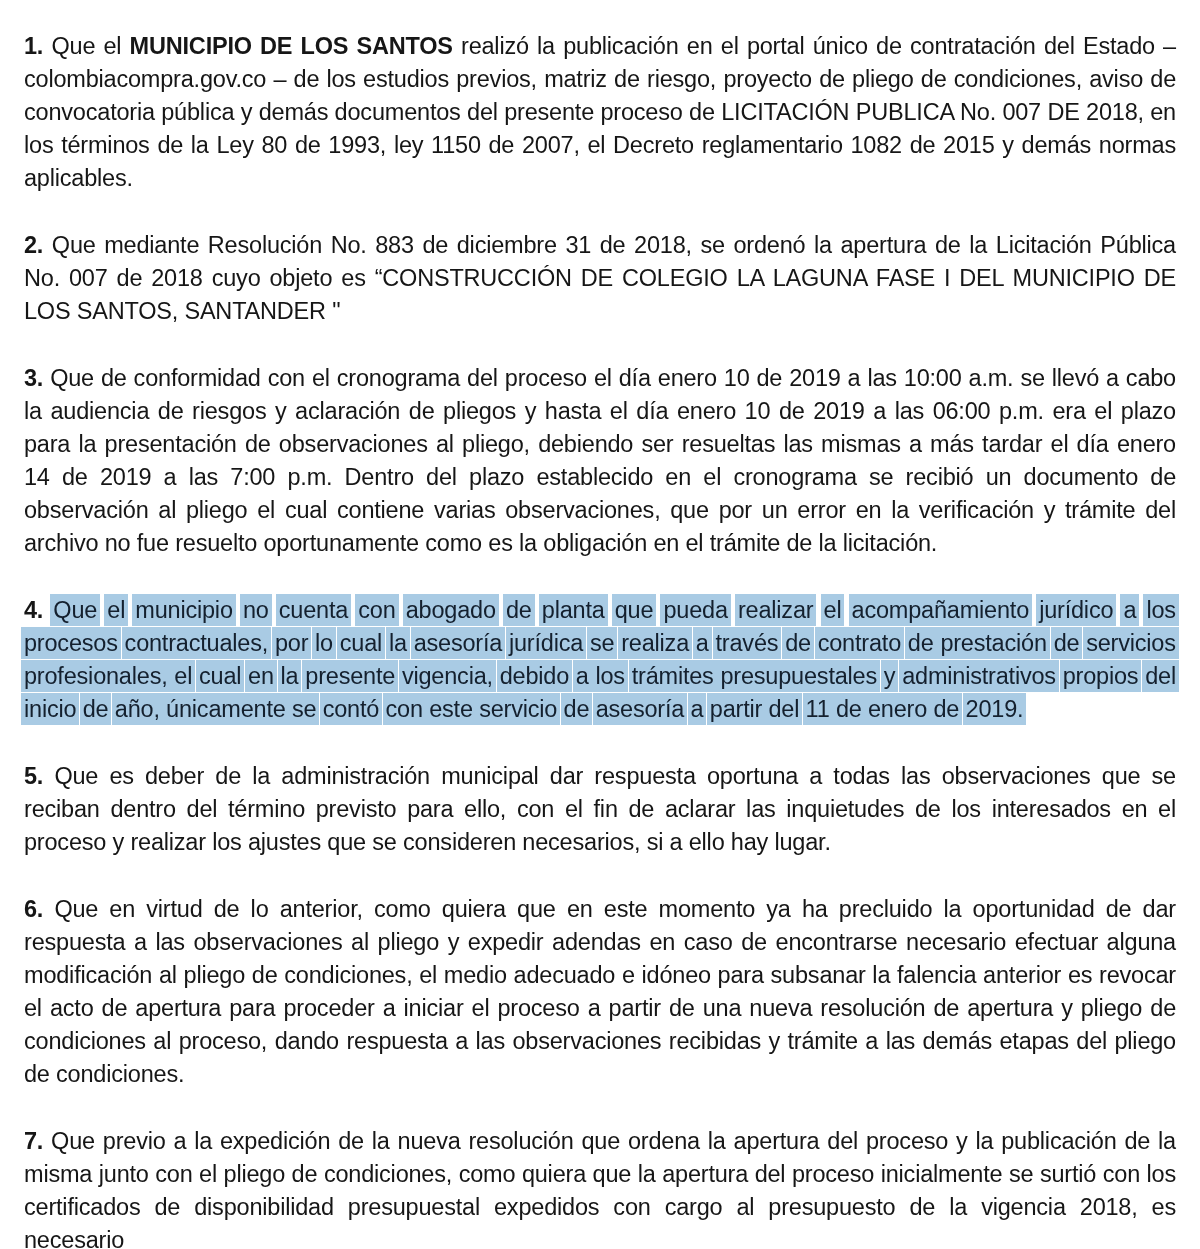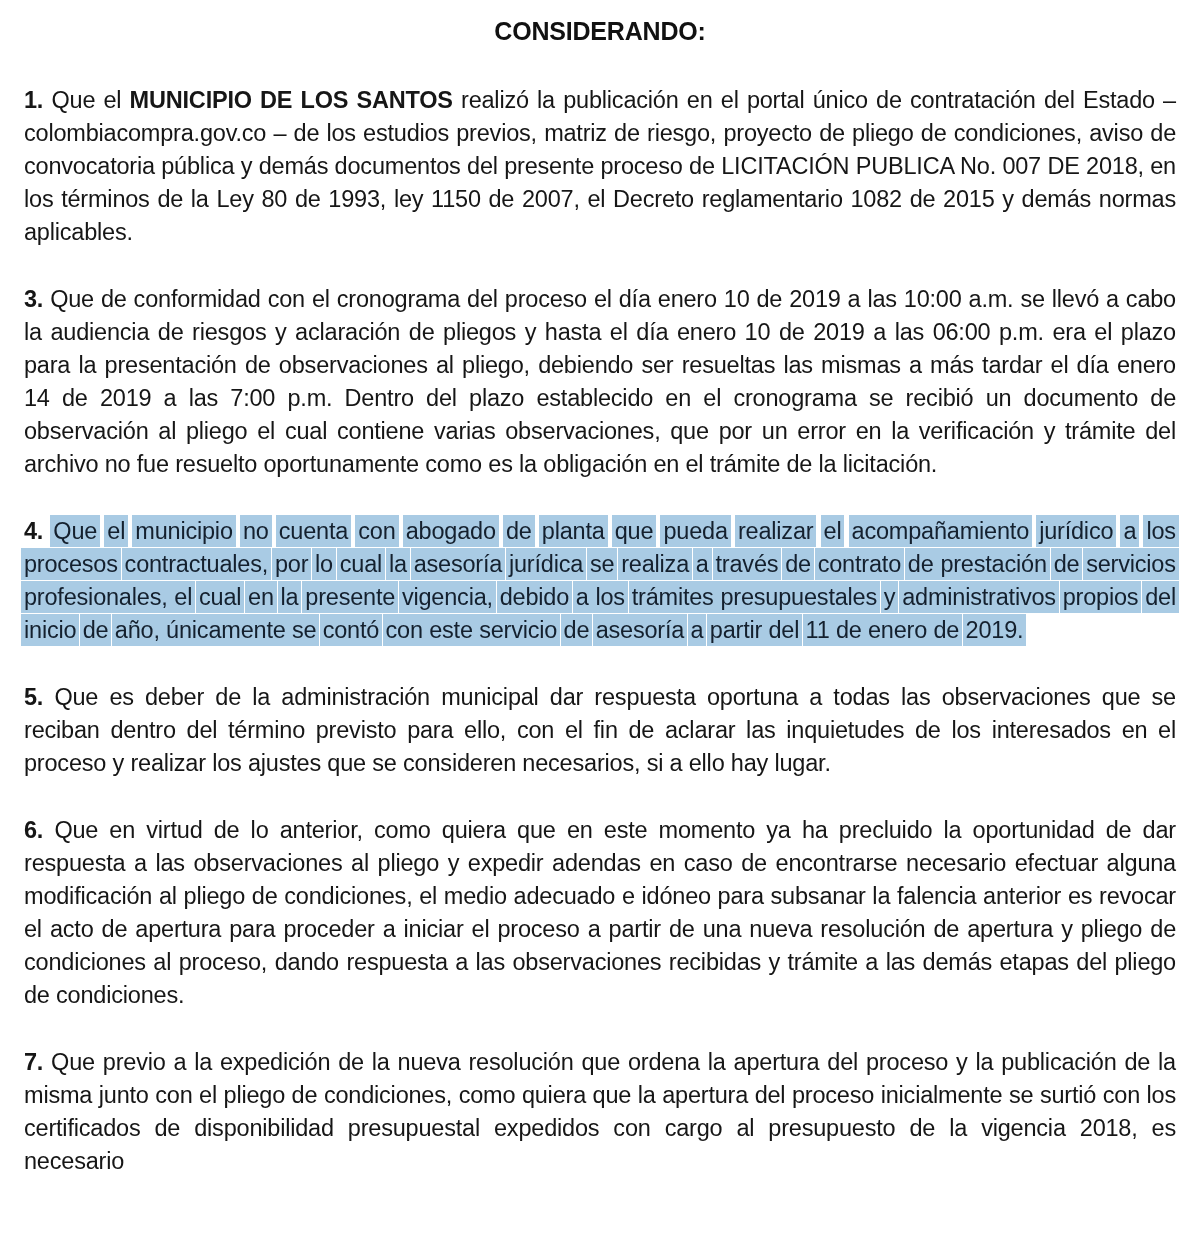--- a/index.html
+++ b/index.html
@@ -47,24 +47,24 @@
     padding: 3px 3px;
     margin: 0 -3px;
     color: #14202e;
   }
 </style>
 </head>
 <body>
 
 <main class="page">
 
-  <h1 class="title">CONSIDERANDO:</h1>
 
   <p class="para"><b class="num">1.</b> <span>Que el </span><b class="bold-phrase">MUNICIPIO DE LOS SANTOS</b><span> realizó la publicación en el portal único de contratación del Estado – colombiacompra.gov.co – de los estudios previos, matriz de riesgo, proyecto de pliego de condiciones, aviso de convocatoria pública y demás documentos  del presente proceso de LICITACIÓN PUBLICA No. 007 DE 2018, en los términos de la Ley 80 de 1993, ley 1150 de 2007, el Decreto reglamentario 1082 de 2015 y demás normas aplicables.</span></p>
 
+  <p class="para"><b class="num">2.</b> <span>Que mediante Resolución No. 883 de diciembre 31 de 2018, se ordenó la apertura de la Licitación Pública No. 007 de 2018 cuyo objeto es “CONSTRUCCIÓN DE COLEGIO LA LAGUNA FASE I DEL MUNICIPIO DE LOS SANTOS, SANTANDER "</span></p>
 
   <p class="para"><b class="num">3.</b> <span>Que de conformidad con el cronograma del proceso el día enero 10 de 2019 a las 10:00 a.m. se llevó a cabo la audiencia de riesgos y aclaración de pliegos y hasta el día enero 10 de 2019 a las 06:00 p.m. era el plazo para la presentación de observaciones al pliego, debiendo ser resueltas las mismas a más tardar el día enero 14 de 2019 a las 7:00 p.m. Dentro del plazo establecido en el cronograma se recibió un documento de observación al pliego el cual contiene varias observaciones, que por un error en la verificación y trámite del archivo no fue resuelto oportunamente como es la obligación en el trámite de la licitación.</span></p>
 
   <p class="para"><b class="num">4.</b> <span><span class="hl-word">Que</span> <span class="hl-word">el</span> <span class="hl-word">municipio</span> <span class="hl-word">no</span> <span class="hl-word">cuenta</span> <span class="hl-word">con</span> <span class="hl-word">abogado</span> <span class="hl-word">de</span> <span class="hl-word">planta</span> <span class="hl-word">que</span> <span class="hl-word">pueda</span> <span class="hl-word">realizar</span> <span class="hl-word">el</span> <span class="hl-word">acompañamiento</span> <span class="hl-word">jurídico</span> <span class="hl-word">a</span> <span class="hl-word">los</span> <span class="hl-word">procesos</span> <span class="hl-word">contractuales,</span> <span class="hl-word">por</span> <span class="hl-word">lo</span> <span class="hl-word">cual</span> <span class="hl-word">la</span> <span class="hl-word">asesoría</span> <span class="hl-word">jurídica</span> <span class="hl-word">se</span> <span class="hl-word">realiza</span> <span class="hl-word">a</span> <span class="hl-word">través</span> <span class="hl-word">de</span> <span class="hl-word">contrato</span> <span class="hl-word">de</span> <span class="hl-word">prestación</span> <span class="hl-word">de</span> <span class="hl-word">servicios</span> <span class="hl-word">profesionales,</span> <span class="hl-word">el</span> <span class="hl-word">cual</span> <span class="hl-word">en</span> <span class="hl-word">la</span> <span class="hl-word">presente</span> <span class="hl-word">vigencia,</span> <span class="hl-word">debido</span> <span class="hl-word">a</span> <span class="hl-word">los</span> <span class="hl-word">trámites</span> <span class="hl-word">presupuestales</span> <span class="hl-word">y</span> <span class="hl-word">administrativos</span> <span class="hl-word">propios</span> <span class="hl-word">del</span> <span class="hl-word">inicio</span> <span class="hl-word">de</span> <span class="hl-word">año,</span> <span class="hl-word">únicamente</span> <span class="hl-word">se</span> <span class="hl-word">contó</span> <span class="hl-word">con</span> <span class="hl-word">este</span> <span class="hl-word">servicio</span> <span class="hl-word">de</span> <span class="hl-word">asesoría</span> <span class="hl-word">a</span> <span class="hl-word">partir</span> <span class="hl-word">del</span> <span class="hl-word">11</span> <span class="hl-word">de</span> <span class="hl-word">enero</span> <span class="hl-word">de</span> <span class="hl-word">2019.</span></span></p>
 
   <p class="para"><b class="num">5.</b> <span>Que es deber de la administración municipal dar respuesta oportuna a todas las observaciones que se reciban dentro del término previsto para ello, con el fin de aclarar las inquietudes de los interesados en el proceso y realizar los ajustes que se consideren necesarios, si a ello hay lugar.</span></p>
 
   <p class="para"><b class="num">6.</b> <span>Que en virtud de lo anterior, como quiera que en este momento ya ha precluido la oportunidad de dar respuesta a las observaciones al pliego y expedir adendas en caso de encontrarse necesario efectuar alguna modificación al pliego de condiciones, el medio adecuado e idóneo para subsanar la falencia anterior es revocar el acto de apertura para proceder a iniciar el proceso a partir de una nueva resolución de apertura y pliego de condiciones al proceso, dando respuesta a las observaciones recibidas y trámite a las demás etapas del pliego de condiciones.</span></p>
 
   <p class="para"><b class="num">7.</b> <span>Que previo a la expedición de la nueva resolución que ordena la apertura del proceso y la publicación de la misma junto con el pliego de condiciones, como quiera que la apertura del proceso inicialmente se surtió con los certificados de disponibilidad presupuestal expedidos con cargo al presupuesto de la vigencia 2018, es necesario</span></p>

